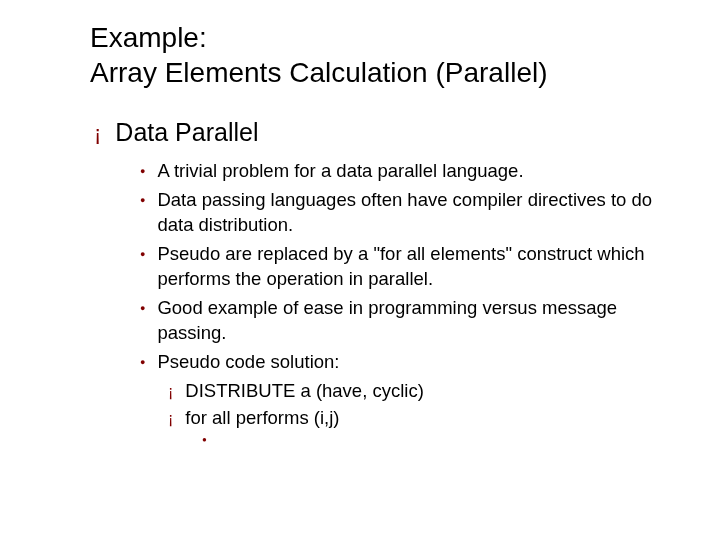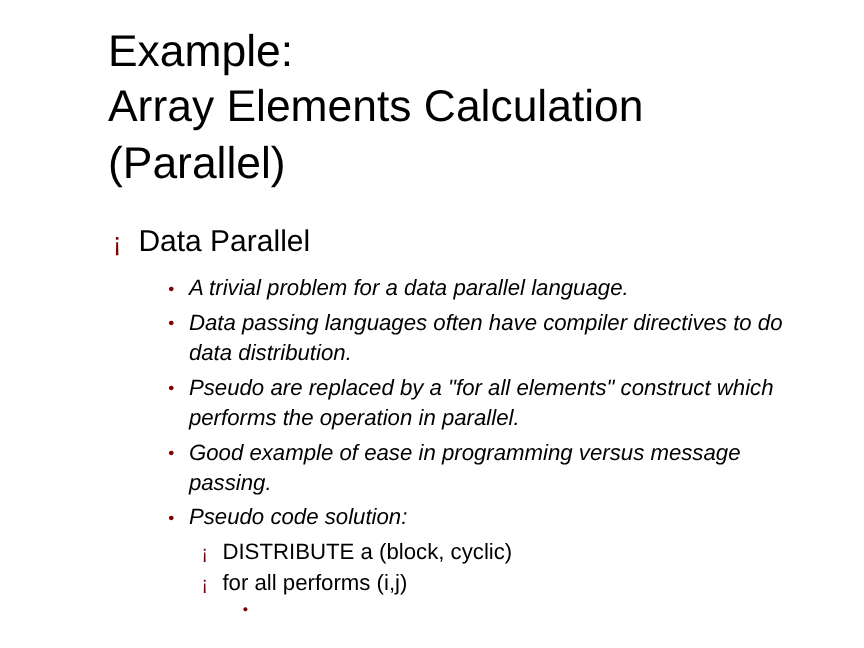--- a/index.html
+++ b/index.html
@@ -12,21 +12,21 @@
     color: #000000;
   }
   .slide {
     box-sizing: border-box;
     padding: 20px 40px 20px 90px;
     width: 720px;
     height: 540px;
   }
   .title {
     font-family: Arial, sans-serif;
-    font-size: 37px;
+    font-size: 28px;
     margin: 0 0 28px 0;
     line-height: 1.25;
     font-weight: normal;
   }
   .level1 {
     font-family: Arial, sans-serif;
     font-size: 25px;
     margin-left: 4px;
     margin-bottom: 12px;
     display: flex;
@@ -50,21 +50,21 @@
     align-items: baseline;
   }
   .level2 .bullet {
     color: #800000;
     font-size: 9px;
     margin-right: 12px;
     position: relative;
     top: -3px;
     flex-shrink: 0;
   }
-  .level2 .text { flex: 1; font-style: italic; }
+  .level2 .text { flex: 1; }
   .level3-wrap {
     margin-left: 28px;
     margin-top: 2px;
   }
   .level3 {
     font-family: Verdana, Arial, sans-serif;
     font-size: 18.5px;
     line-height: 1.35;
     margin-bottom: 2px;
     display: flex;
@@ -134,21 +134,21 @@
     </div>
 
     <div class="level2">
       <span class="bullet">●</span>
       <span class="text">Pseudo code solution:</span>
     </div>
 
     <div class="level3-wrap">
       <div class="level3">
         <span class="bullet">¡</span>
-        <span>DISTRIBUTE a  (block, cyclic)</span>
+        <span>DISTRIBUTE a  (have, cyclic)</span>
       </div>
       <div class="level3">
         <span class="bullet">¡</span>
         <span>for all performs (i,j)</span>
       </div>
 
       <div class="level4-wrap">
         <div class="level4">
           <span class="bullet">●</span>
         </div>

